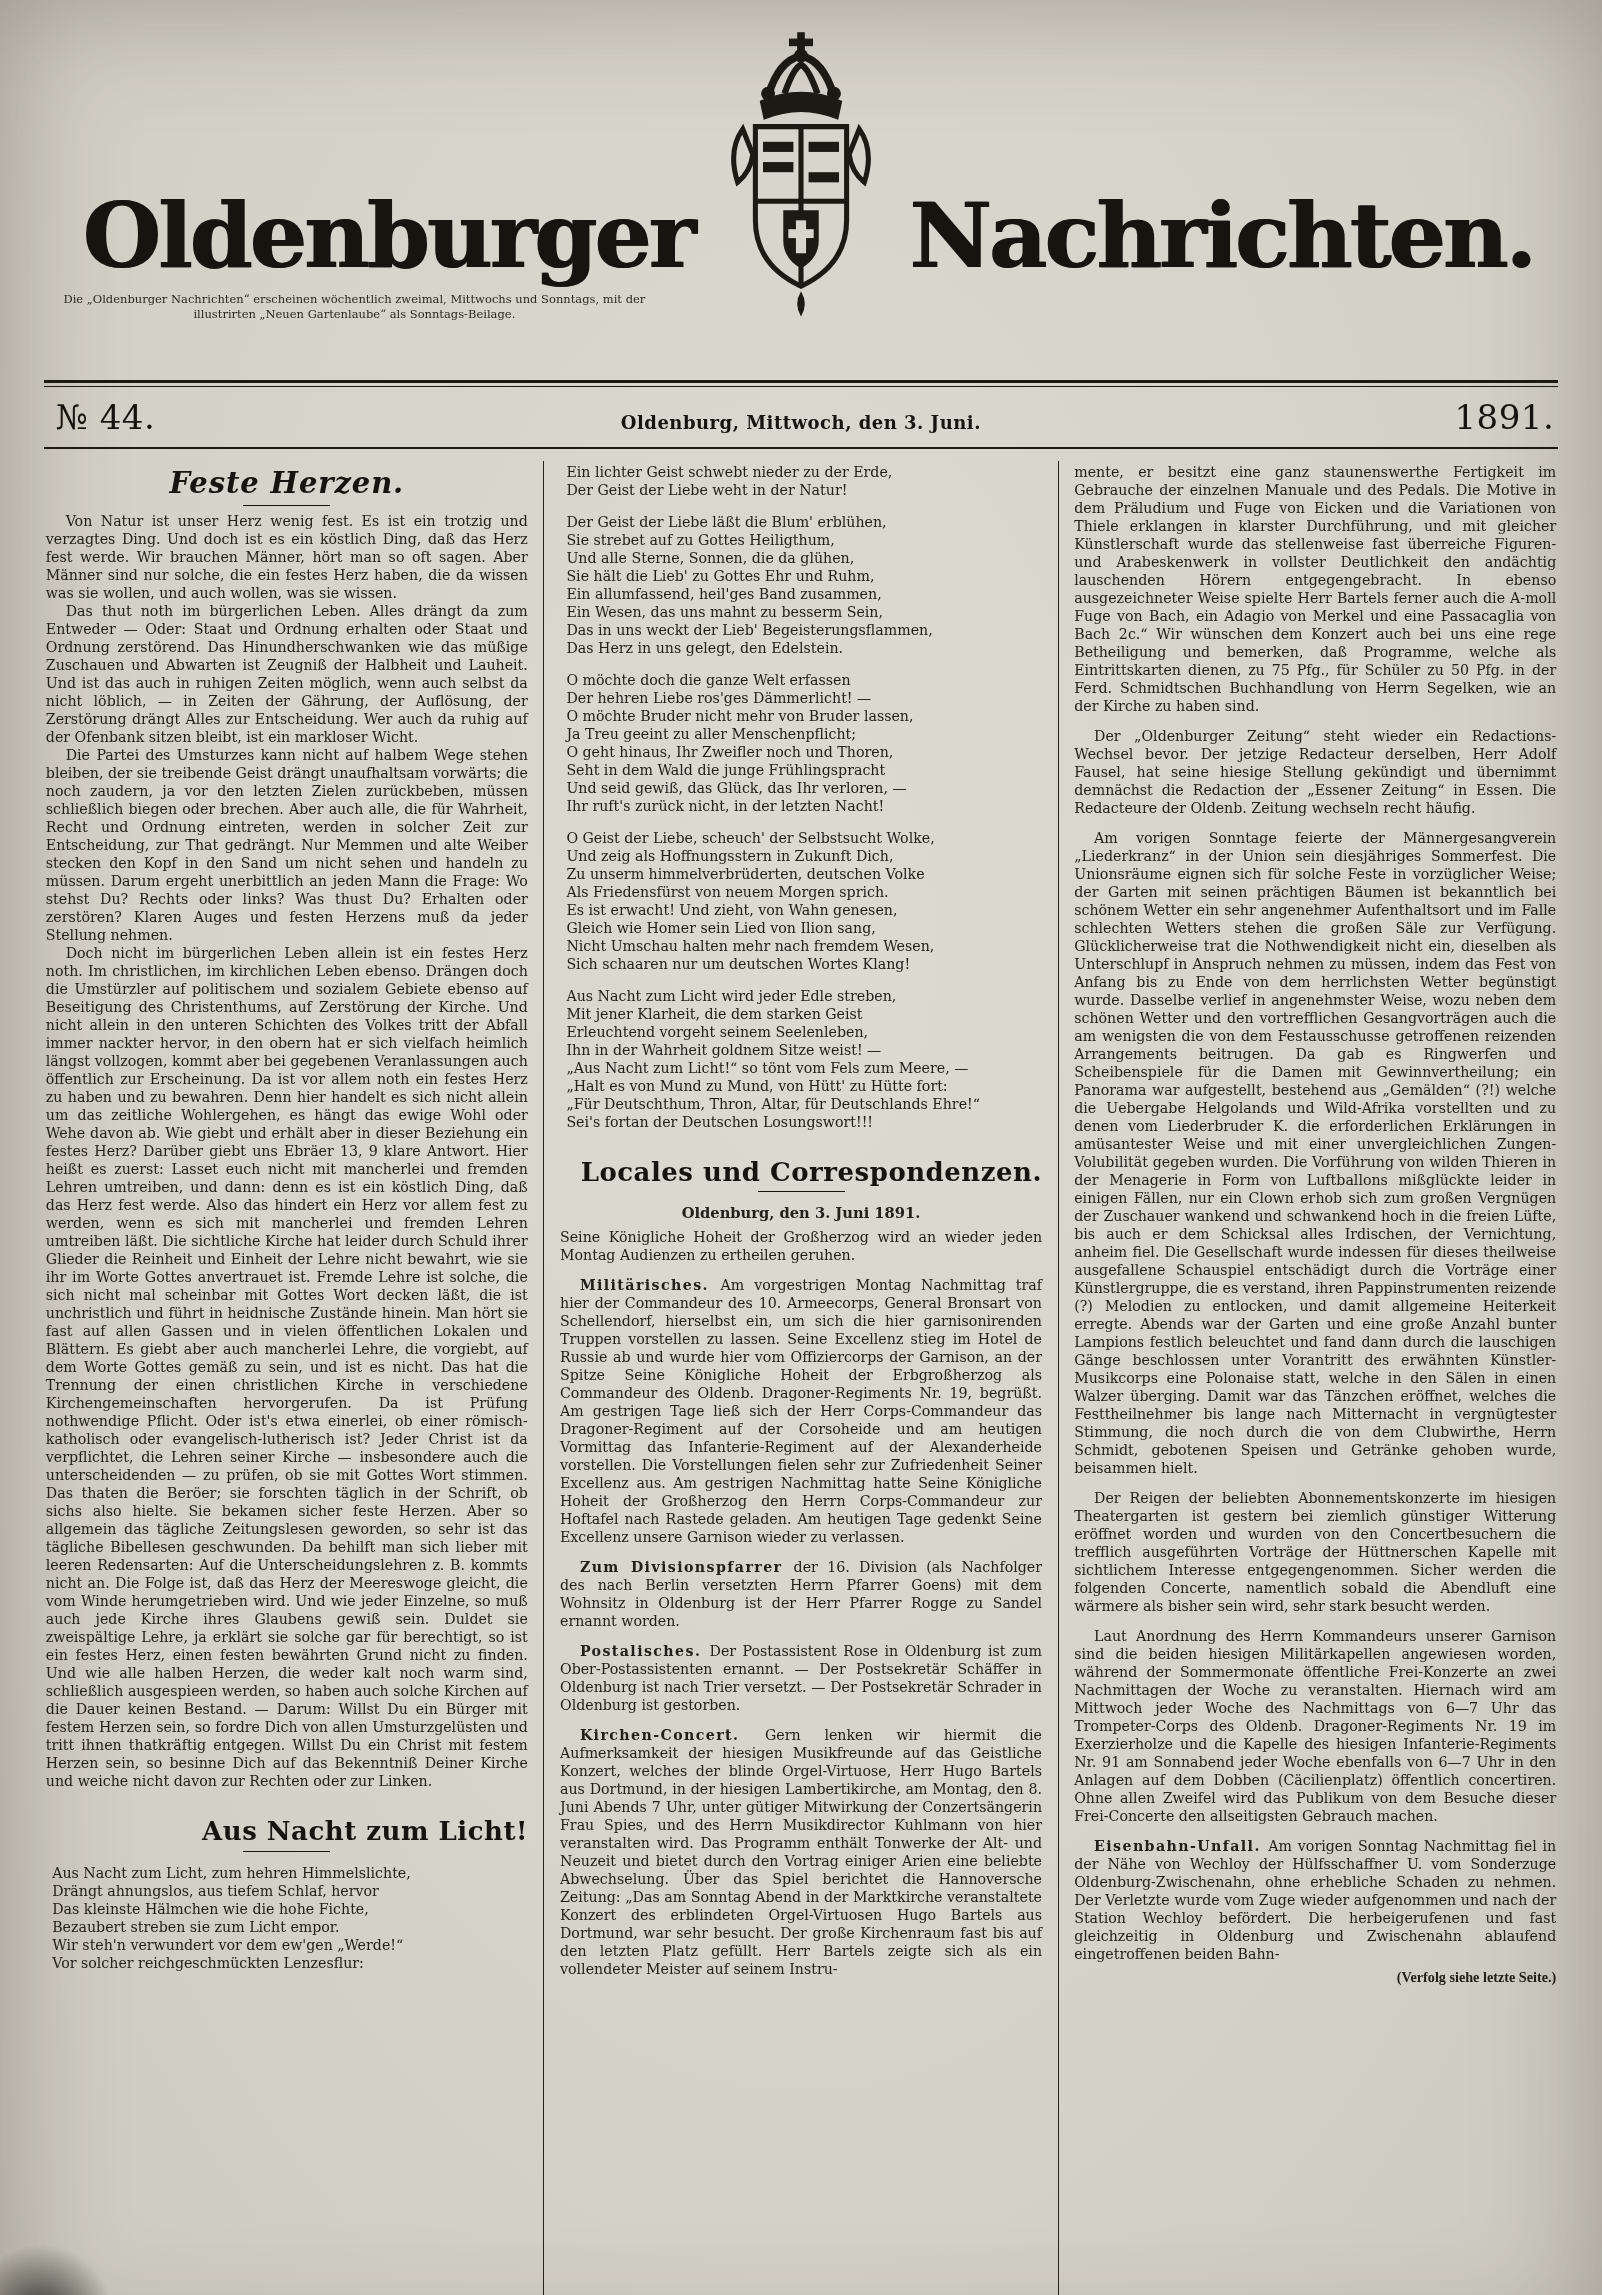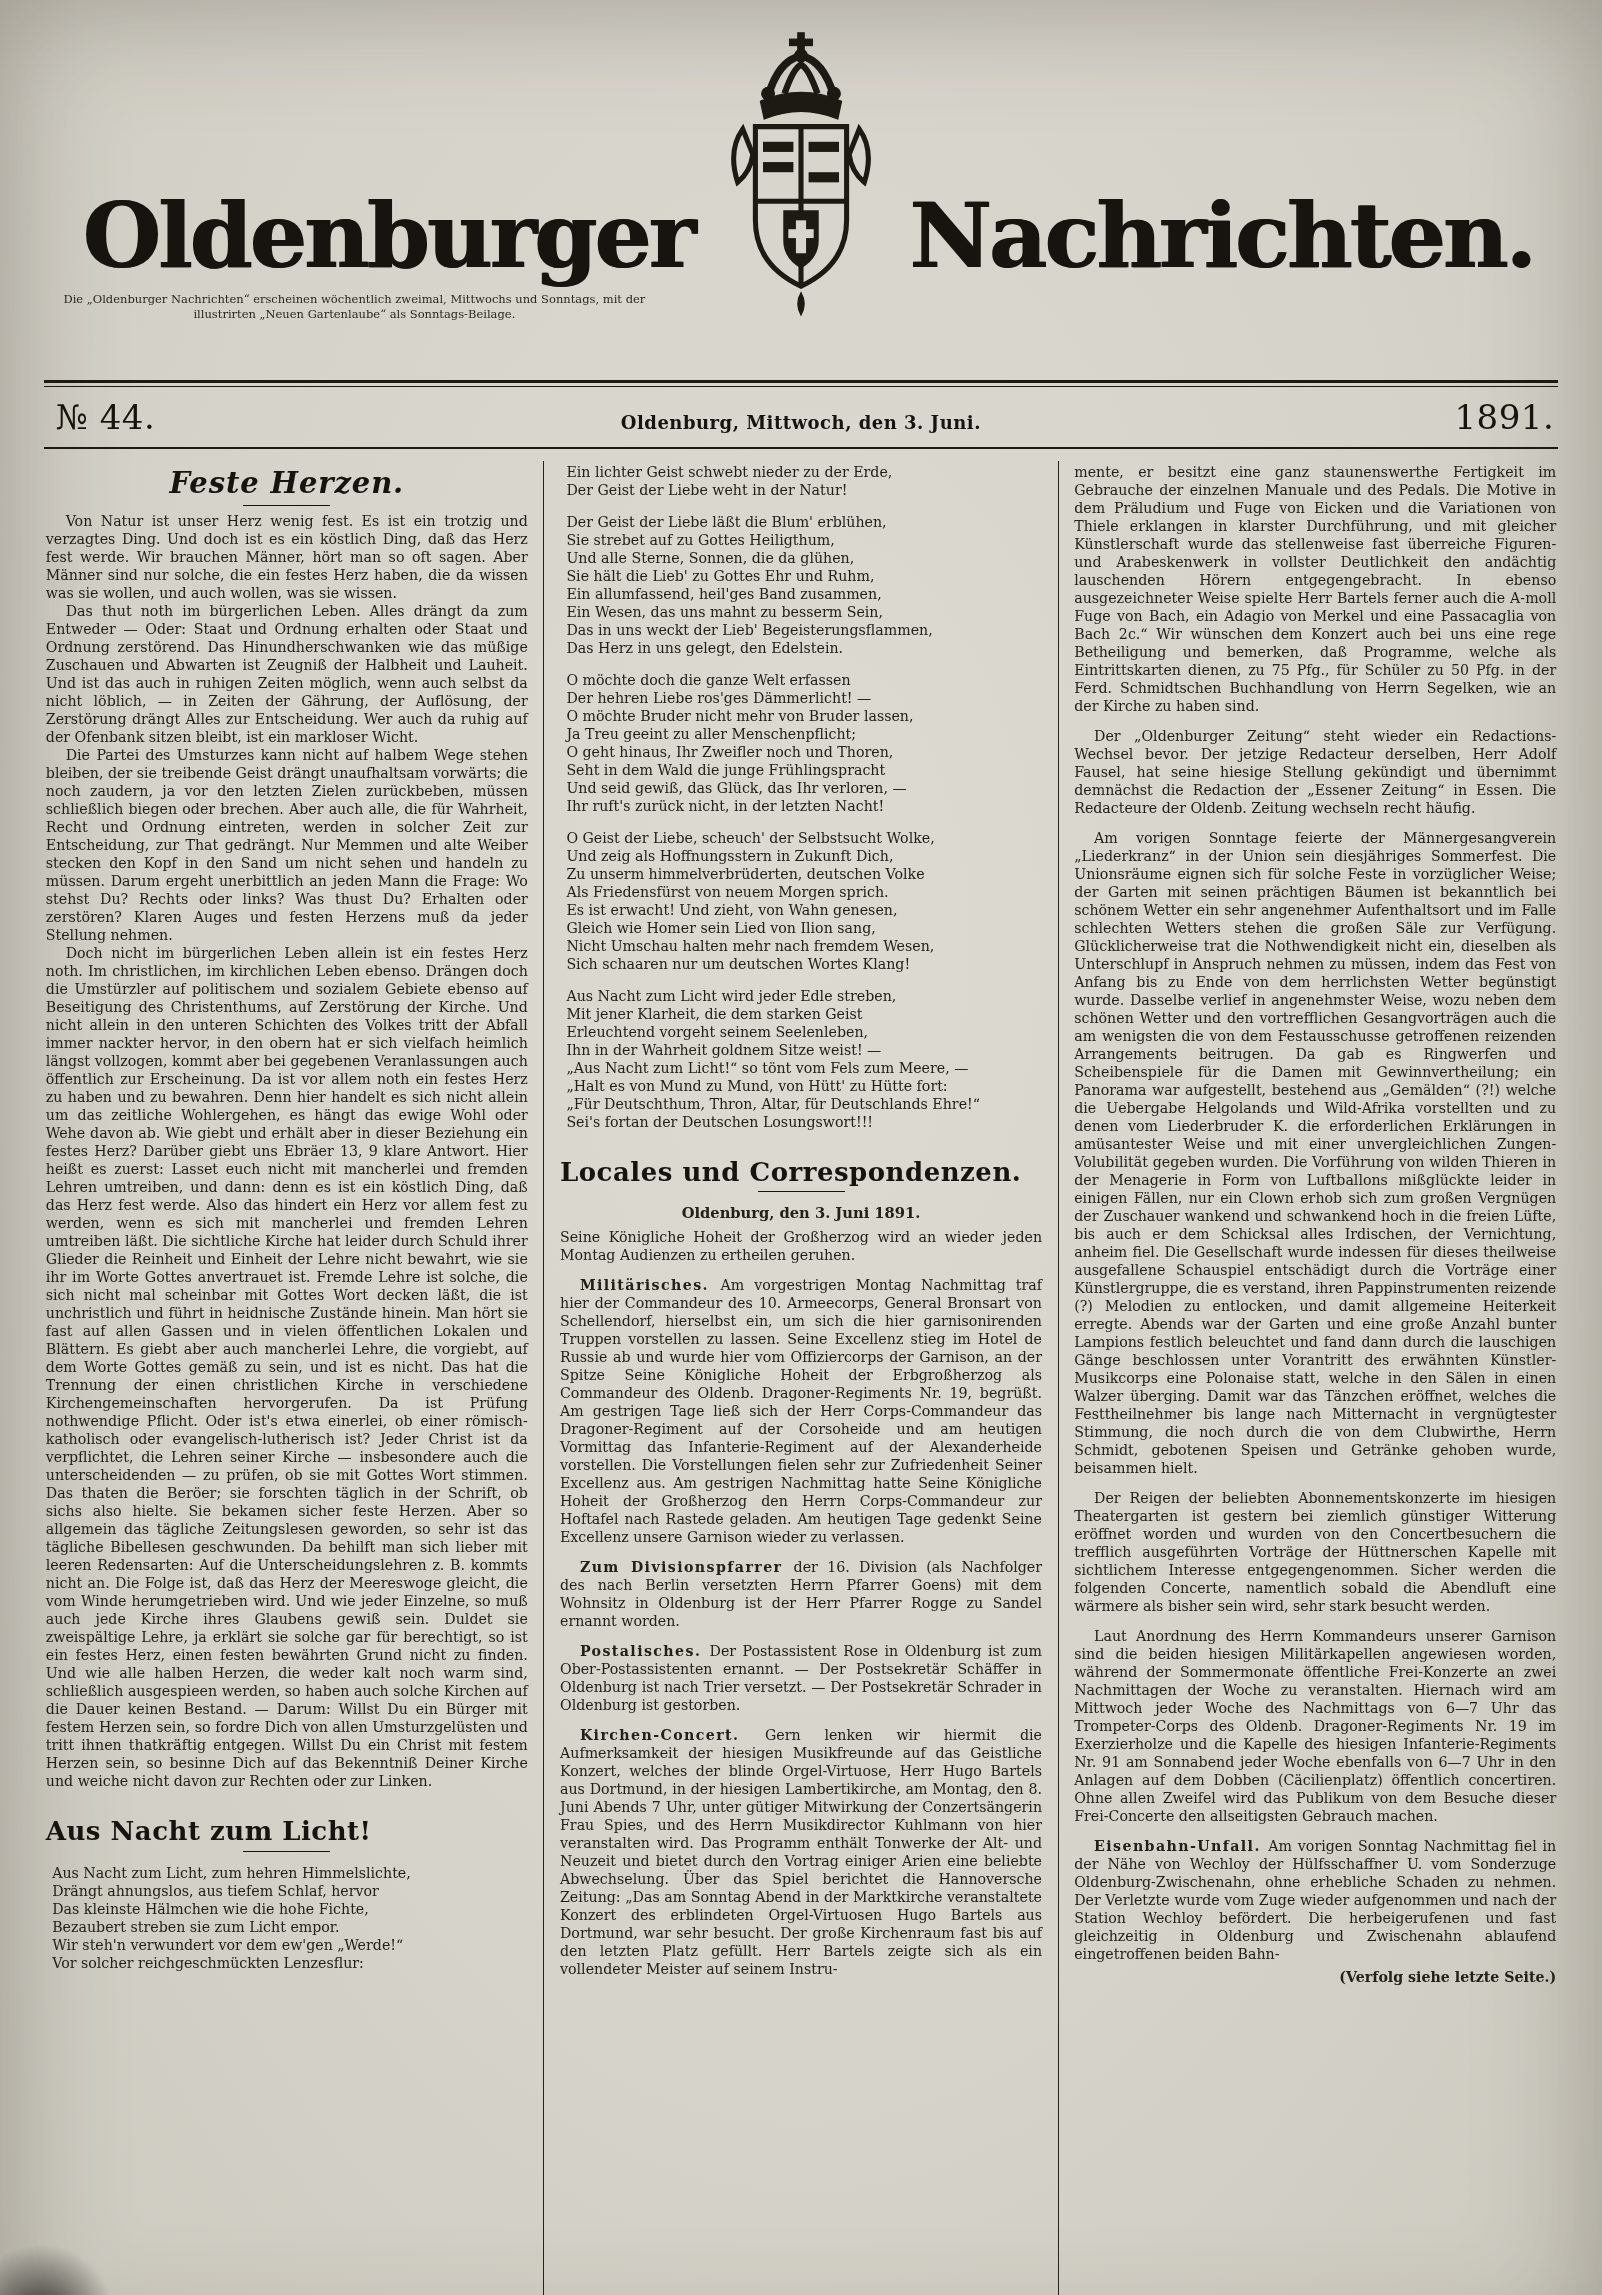--- a/index.html
+++ b/index.html
@@ -46,31 +46,31 @@
   .columns{display:flex;align-items:stretch;margin-top:12px;min-height:1859px;}
   .col{flex:1;padding:2.8px 15.6px 0 15.6px;text-align:justify;hyphens:auto;}
   .col:first-child{padding-left:1.8px;}
   .col:last-child{padding-right:1.8px;}
   .col + .col{border-left:1.4px solid #26231c;}
 
   .para{font-size:14.2px;line-height:18px;margin:0;text-indent:1.4em;}
   .para.noindent{text-indent:0;}
   .para.spaced{margin-top:12px;}
   .lead{font-weight:bold;letter-spacing:1.4px;}
-  .closing{font-size:14.2px;line-height:18px;margin:4.6px 0 0 0;text-align:right;font-weight:bold;}
+  .closing{font-size:14.2px;line-height:18px;margin:4.6px 0 0 0;text-align:right;font-weight:bold;font-family:Liberation Serif, serif;}
 
   .h-script{
     font-size:29px;font-style:italic;font-weight:bold;text-align:center;
     margin:2.8px 0 6.4px 0;color:#17140f;letter-spacing:0.9px;
   }
   .h-script::after,.h-display::after{
     content:"";display:block;width:87px;margin:4.6px auto 0 auto;border-top:1.8px solid #17140f;
   }
   .h-display{
-    font-size:26px;font-weight:bold;text-align:left;margin:26px 0 12px 0;color:#17140f;letter-spacing:0.5px;
+    font-size:26px;font-weight:bold;text-align:right;margin:26px 0 12px 0;color:#17140f;letter-spacing:0.5px;
   }
   .col-dateline{font-size:14.7px;font-weight:bold;text-align:center;margin:2.8px 0 6.4px 0;text-indent:0;}
 
   .verse{margin:0 0 13.8px 0;text-align:left;}
   .verse .vline{font-size:14.2px;line-height:18px;padding-left:6.4px;white-space:nowrap;}
 </style>
 </head>
 <body>
 
 <div class="sheet">

